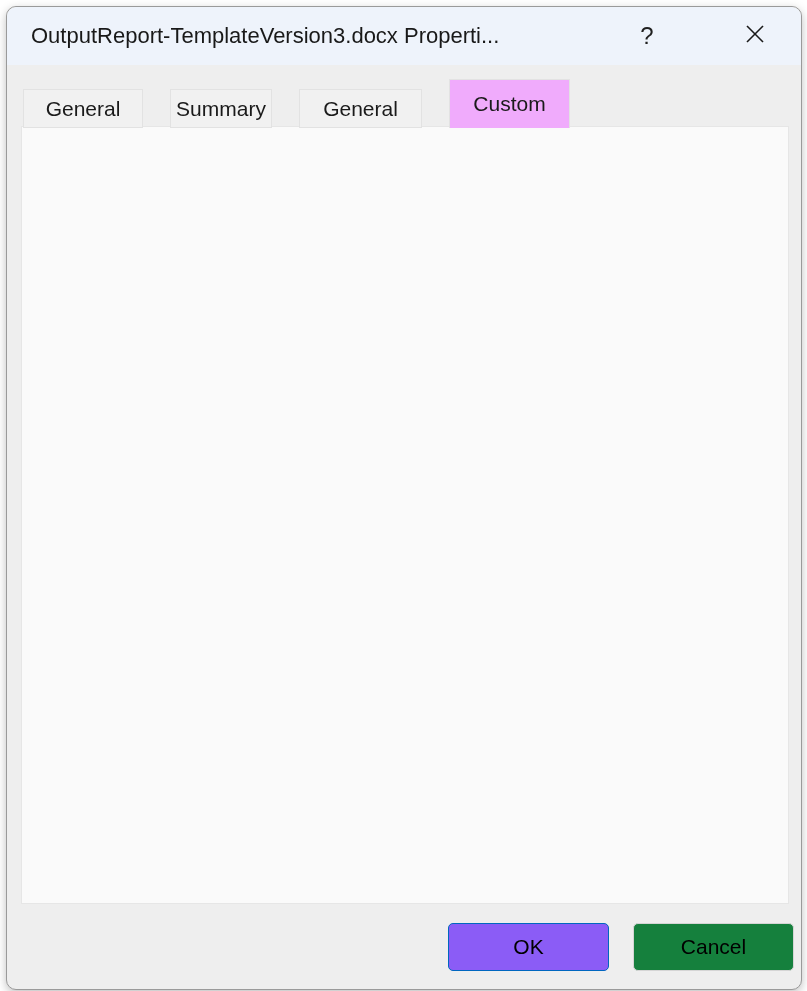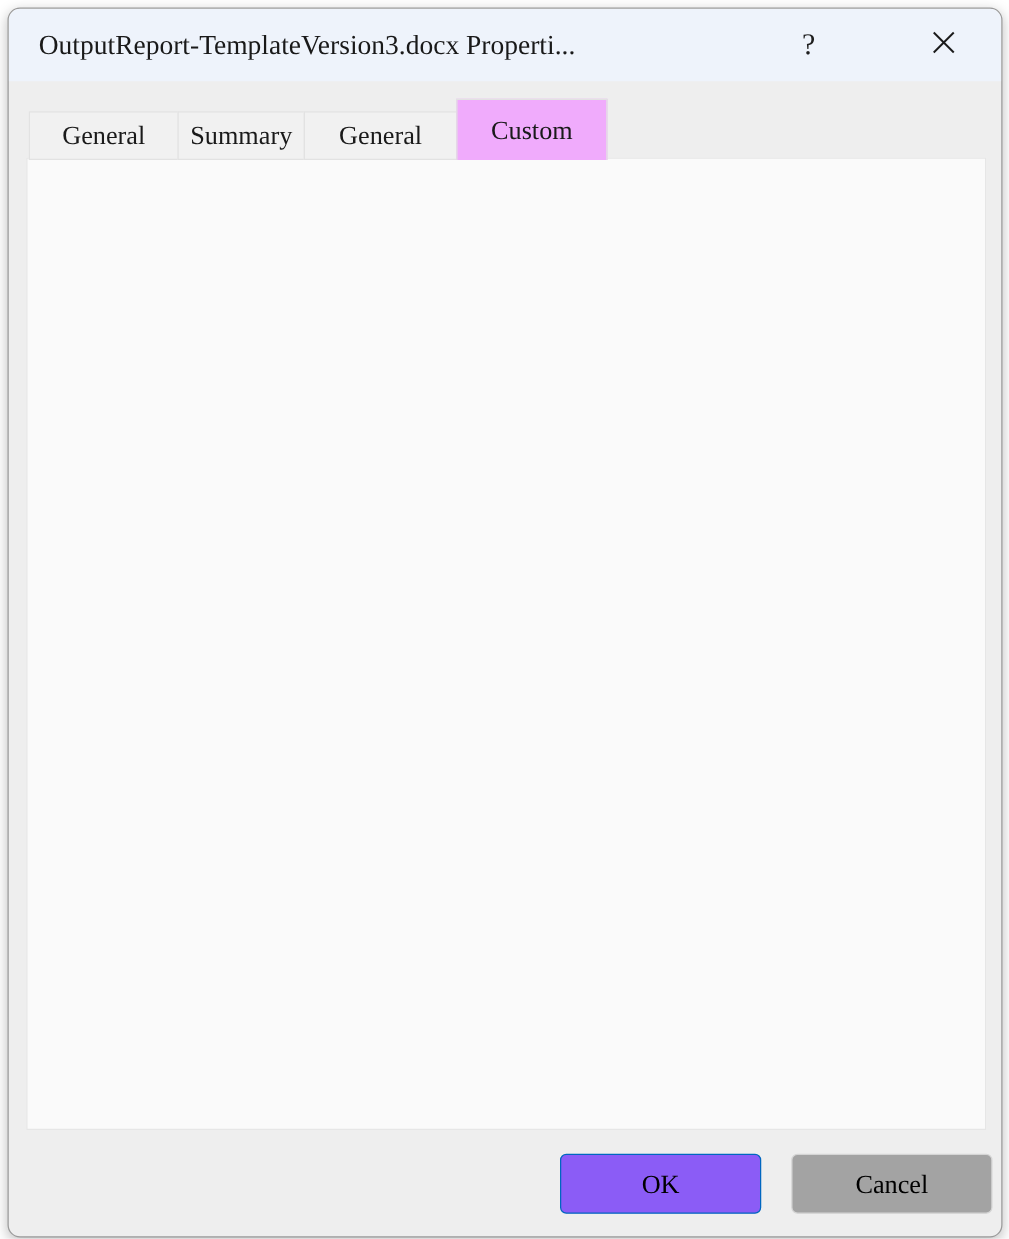--- a/index.html
+++ b/index.html
@@ -4,40 +4,40 @@
 <style>
   html,body{margin:0;padding:0;}
   body{
     width:807px;height:991px;position:relative;background:#ffffff;
     font-family:"Liberation Sans", sans-serif;color:#1a1a1a;
     -webkit-font-smoothing:antialiased;overflow:hidden;
   }
   .window{
     position:absolute;left:6px;top:6px;width:794px;height:982px;
     background:#eeeeee;border:1px solid #9a9a9a;border-radius:10px;
-    box-shadow:0 3px 10px rgba(0,0,0,.25);overflow:hidden;font-family:Liberation Serif, serif;
+    box-shadow:0 3px 10px rgba(0,0,0,.25);overflow:hidden;
   }
   .titlebar{
     position:absolute;left:0;top:0;width:100%;height:58px;
     background:#eef3fb;border-radius:9px 9px 0 0;
   }
   .title{
     position:absolute;left:24px;top:0;line-height:58px;font-size:22px;
     white-space:nowrap;color:#191919;
   }
   .tb-btn{
     position:absolute;top:0;height:58px;display:flex;align-items:center;
     justify-content:center;cursor:default;
   }
   .help-btn{left:618px;width:44px;font-size:24px;color:#1f1f1f;}
   .close-btn{left:724px;width:48px;}
   
   .tabs{
     position:absolute;left:16px;top:72px;height:49px;display:flex;
-    align-items:flex-end;z-index:3;
+    align-items:flex-end;z-index:3;gap:28px;
   }
   .tab{
     box-sizing:border-box;height:39px;background:#f1f1f1;
     border:1px solid #e2e2e2;margin-right:-1px;display:flex;
     align-items:center;justify-content:center;font-size:21px;
   }
   .tab:nth-child(1){width:120px;}
   .tab:nth-child(2){width:102px;}
   .tab:nth-child(3){width:123px;}
   .tab:nth-child(4){width:121px;}
@@ -120,21 +120,21 @@
   .prow .c-name{padding-left:28px;}
   .prow .c-val,.prow .c-type{padding-left:8px;}
   .pr-track{right:1px;top:1px;width:37px;height:406px;}
   .pr-thumb{right:8px;top:43px;width:23px;height:45px;}
   
   .ok-btn{
     left:441px;top:916px;width:161px;height:48px;background:#8b5cf6;
     border:1px solid #0067c0;color:#000;
   }
   .cancel-btn{
-    left:626px;top:916px;width:161px;height:48px;background:#a3a3a3;
+    left:626px;top:916px;width:161px;height:48px;background:#15803d;
     border:1px solid #d5d5d5;color:#000;
   }
 </style>
 </head>
 <body>
 
 <div class="window">
 
   <div class="titlebar" style="background: rgb(238, 243, 251);">
     <div class="title">OutputReport-TemplateVersion3.docx Properti...</div>

